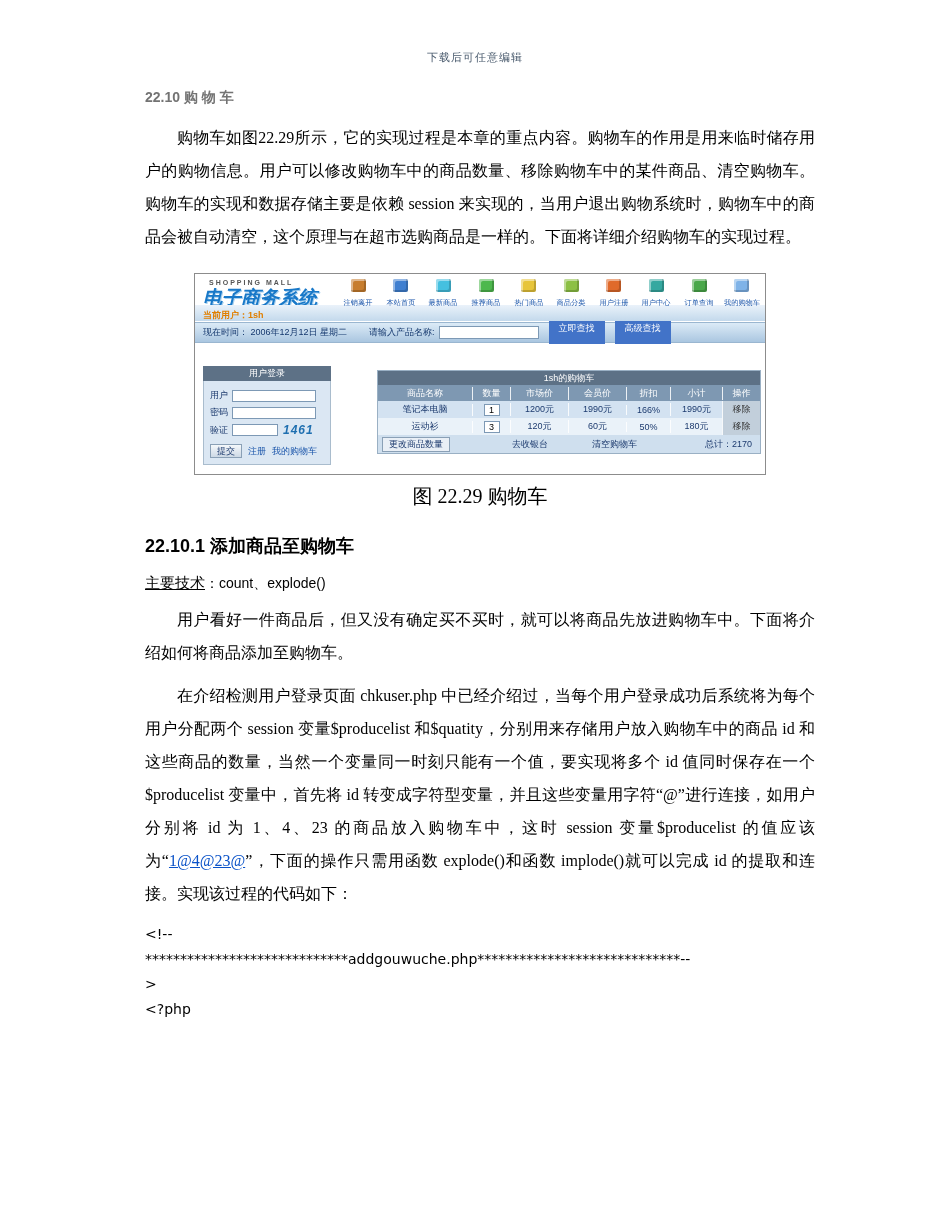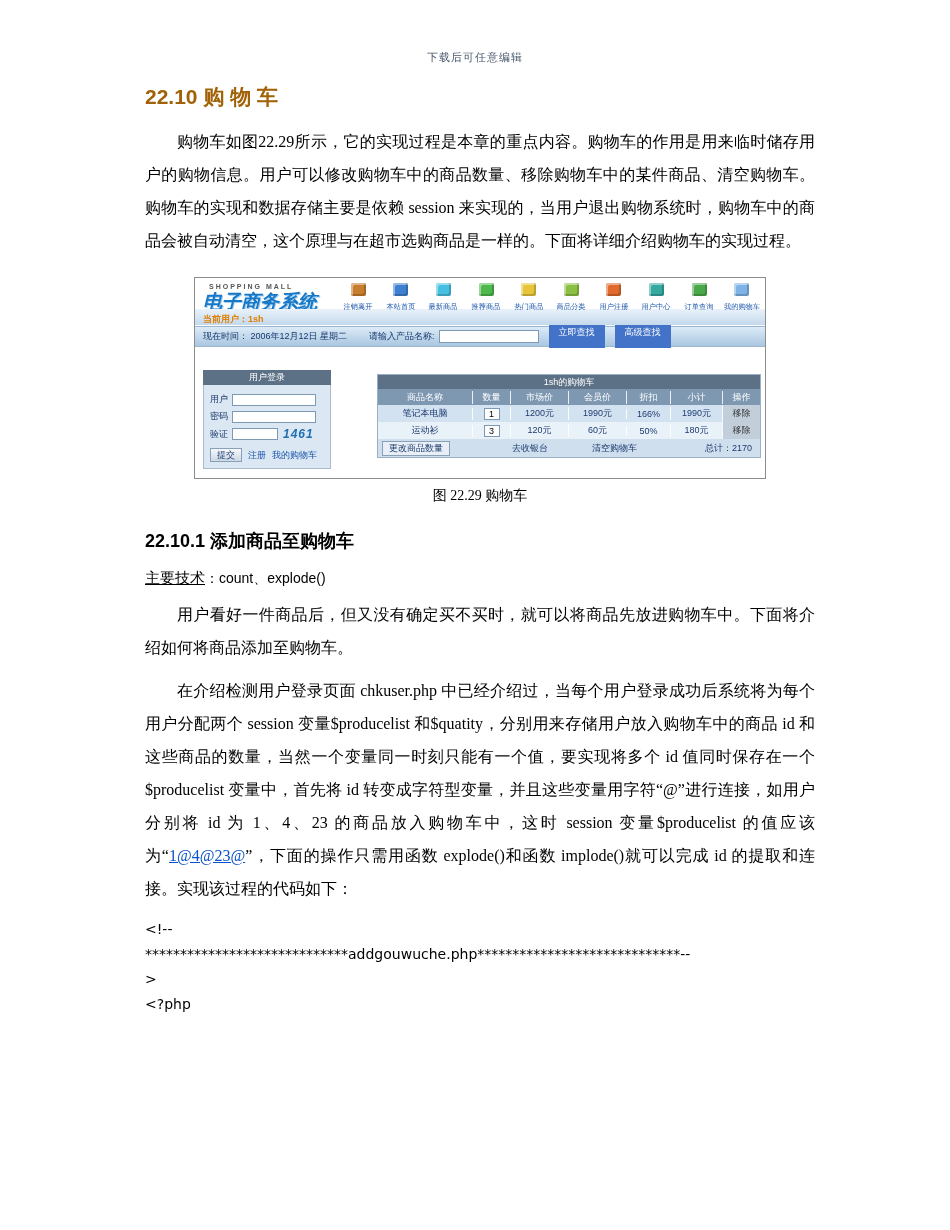--- a/index.html
+++ b/index.html
@@ -9,36 +9,36 @@
     font-family: "Liberation Serif", serif; color: #000;
   }
   .header-note {
     padding-top: 50px; text-align: center;
     font-family: "Liberation Sans", sans-serif;
     font-size: 11px; color: #47586b; letter-spacing: 1px;
   }
   .content { padding: 0 135px 40px 145px; }
 
   h1.sec {
-    margin-top: 18px; font-family: "Liberation Sans", sans-serif;
-    font-size: 21px; font-weight: bold; color: #a16207;
+    margin-top: 24px; font-family: "Liberation Sans", sans-serif;
+    font-size: 14px; font-weight: bold; color: #737373;
   }
   h2.sec {
     margin-top: 24px; font-family: "Liberation Sans", sans-serif;
     font-size: 18px; font-weight: bold; color: #000;
   }
   p.body-p {
     margin-top: 14px; font-size: 16px; line-height: 33px;
     text-align: justify; text-indent: 32px;
   }
   p.body-p.cont { margin-top: 10px; }
   .plink { color: #0a52c8; text-decoration: underline; cursor: pointer; }
 
   .figure { margin-top: 20px; }
-  .caption { margin-top: 8px; text-align: center; font-size: 14px; }
+  .caption { margin-top: 8px; text-align: center; font-size: 20px; }
 
   .tech { margin-top: 16px; font-size: 15px; }
   .tech-label { text-decoration: underline; }
   .tech-rest { font-family: "Liberation Sans", sans-serif; font-size: 14px; }
 
   .code { margin-top: 12px; font-family: "DejaVu Sans", sans-serif; font-size: 14px; line-height: 25px; }
   .code div { white-space: pre; overflow: hidden; }
 
   
   .shot {

